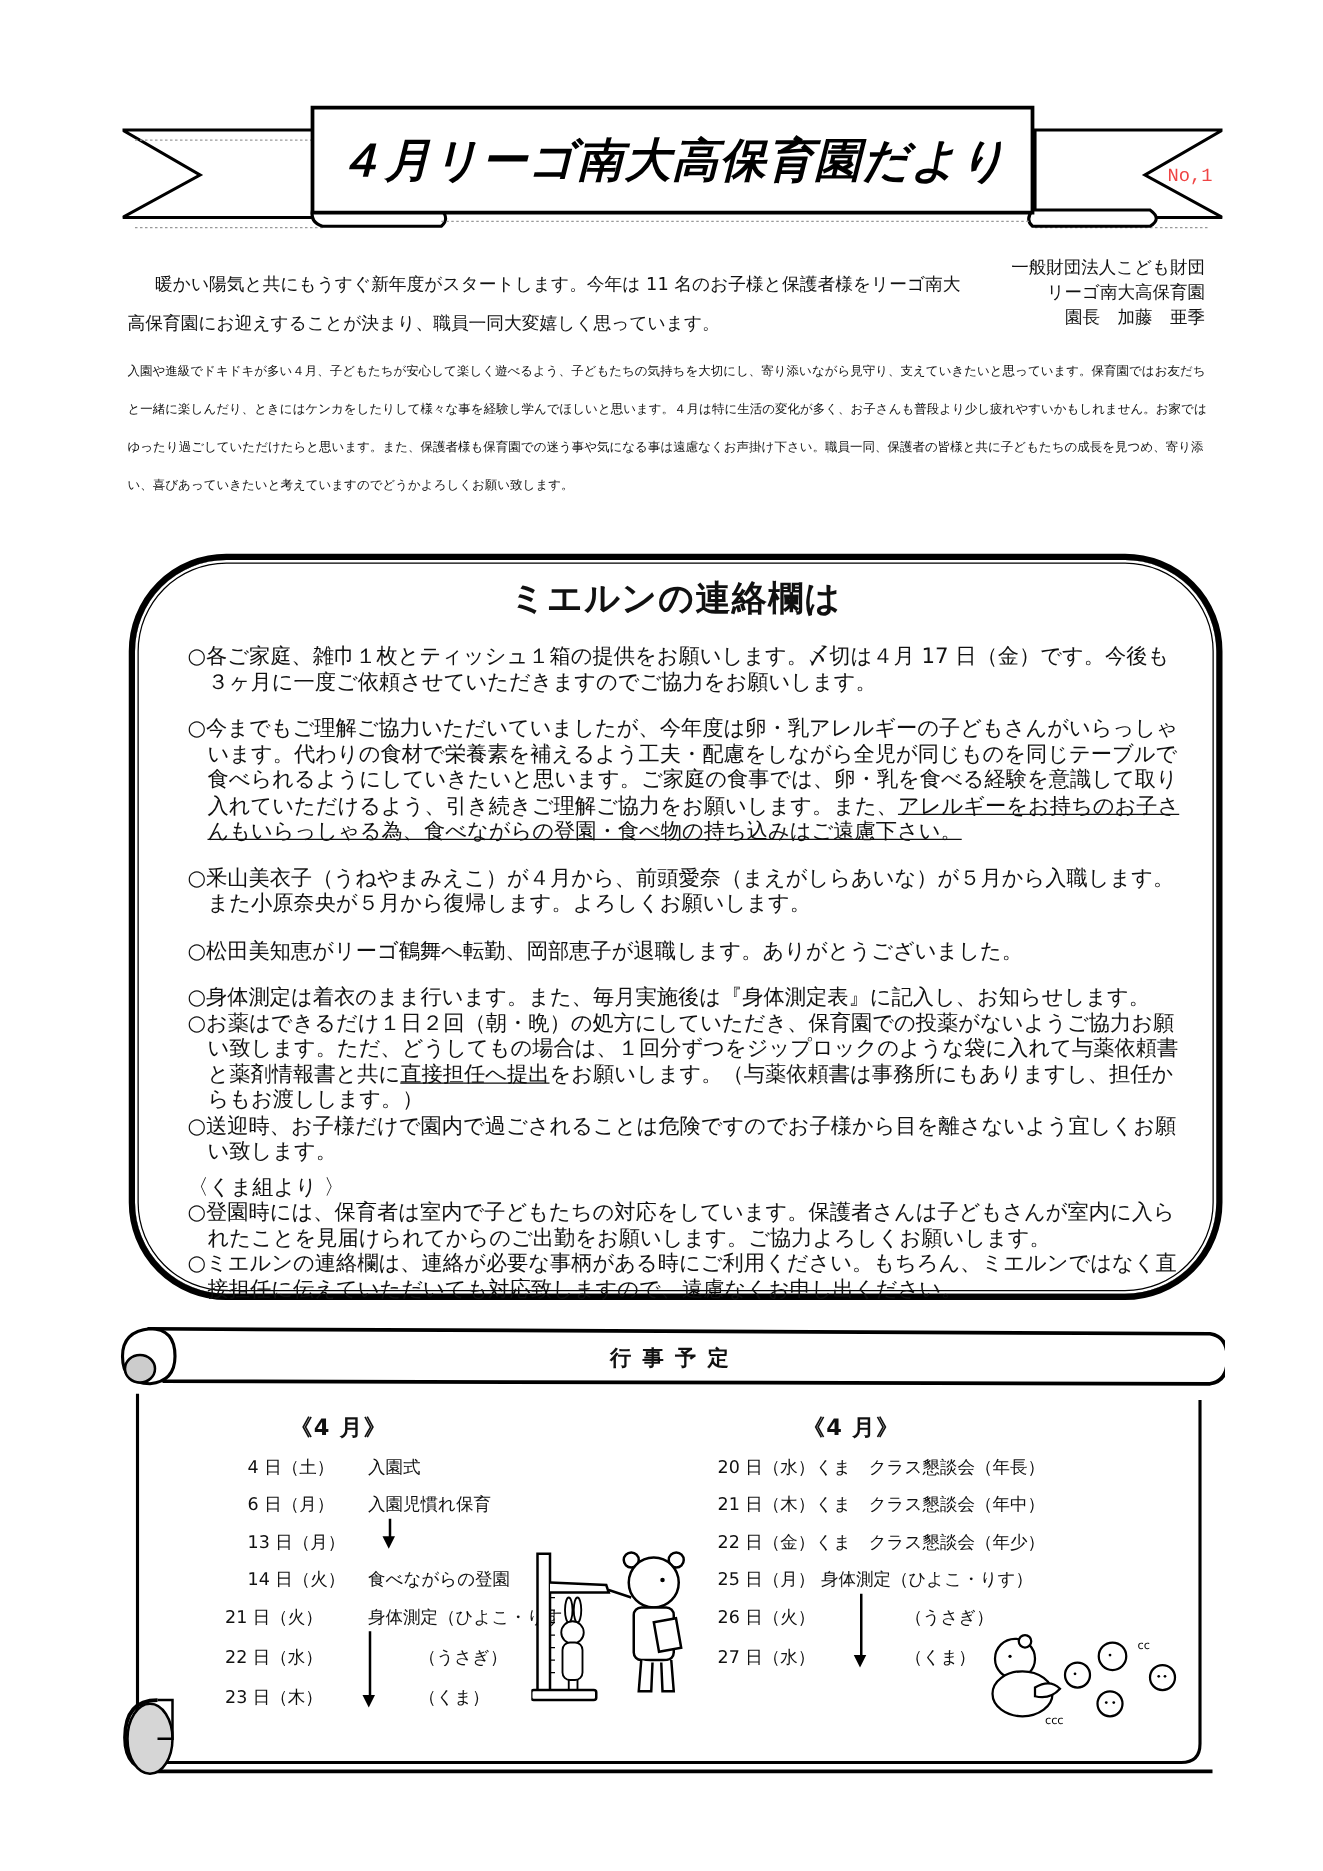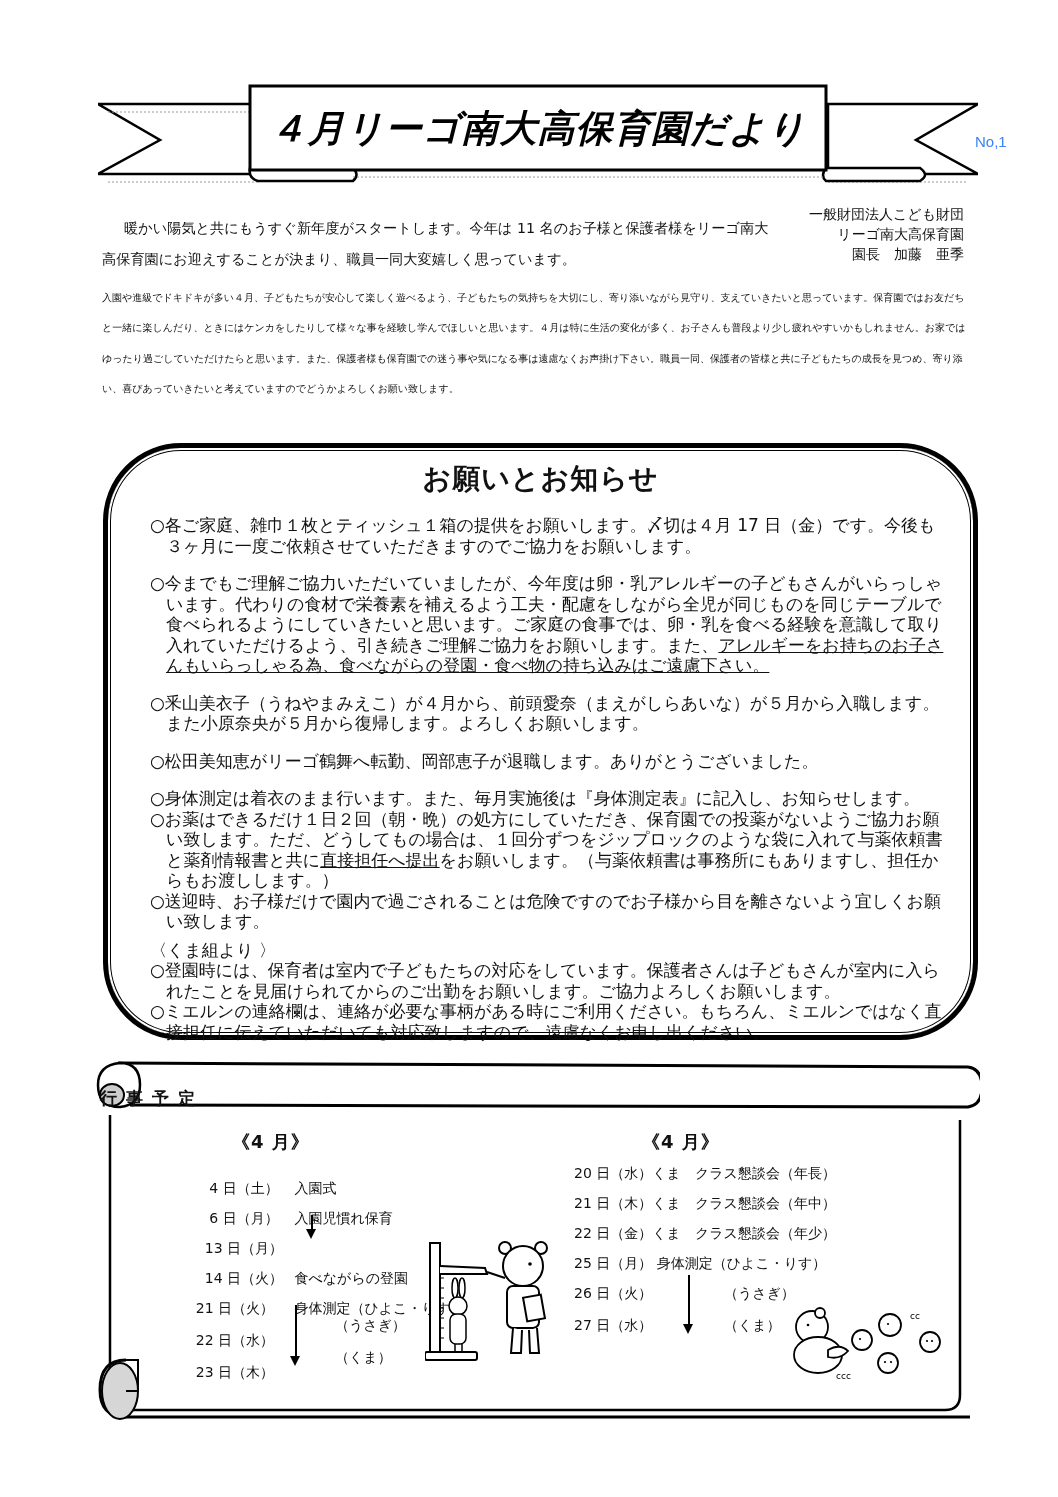--- a/index.html
+++ b/index.html
@@ -4,22 +4,22 @@
 <style>
   html, body { margin:0; padding:0; background:#fff; }
   body { width:1058px; height:1497px; position:relative; overflow:hidden;
          font-family:"DejaVu Sans", sans-serif; color:#111; }
 
   
   .banner { position:absolute; left:98px; top:78px; width:880px; height:110px;font-style:italic; }
   .banner svg { position:absolute; left:0; top:0; }
   .banner-title { position:absolute; left:160px; top:26px; width:560px; text-align:center;
     font-family:"DejaVu Sans", sans-serif; font-weight:bold; font-size:37px; letter-spacing:1px; color:#000; }
-  .issue-no { position:absolute; left:975px; top:133px; font-family:Liberation Sans, sans-serif;
-    font-size:15px; color:#3b82f6; }
+  .issue-no { position:absolute; left:934px; top:133px; font-family:Liberation Mono, monospace;
+    font-size:15px; color:#ef4444; }
 
   
   .greeting { position:absolute; left:102px; top:213px; width:860px; font-size:14.2px; line-height:31px; }
   .greeting p { margin:0; }
   .greet-first { position:absolute; left:22px; top:0; width:690px; }
   .greet-first .l2 { margin-left:-22px; }
   .signature { position:absolute; left:728px; top:205px; width:236px; text-align:right;
     font-size:14px; line-height:20px;font-family:Liberation Serif, serif; }
   .greet-body { position:absolute; left:102px; top:283px; width:866px; font-size:10px; line-height:30.3px; }
 
@@ -30,25 +30,25 @@
     font-size:28px; letter-spacing:1px; }
   .notice-body { position:absolute; left:42px; top:67px; width:800px; font-size:17px; line-height:20.5px; }
   .item { margin:0; padding-left:16px; text-indent:-16px; }
   .gap { height:17px; }
   .gap-sm { height:4px; }
   .u { text-decoration:underline; }
 
   
   .scroll { position:absolute; left:90px; top:1055px; width:890px; height:390px; }
   .scroll svg { position:absolute; left:0; top:0; }
-  .events-title { position:absolute; left:0; width:890px; top:20px; font-weight:bold;
-    font-size:17px; letter-spacing:9px; padding-left:10px; box-sizing:border-box;margin-top:12px; }
+  .events-title { position:absolute; left:0; width:890px; top:20px; text-align:center; font-weight:bold;
+    font-size:17px; letter-spacing:9px; padding-left:10px; box-sizing:border-box; }
   .month { position:absolute; font-weight:bold; font-size:18px; letter-spacing:1px; }
   .ev { position:absolute; font-size:14px; white-space:nowrap; }
-  .ev .d { display:inline-block; text-align:center;margin-top:15px; }
+  .ev .d { display:inline-block; text-align:left; }
   .arrow { position:absolute; width:1.5px; background:#000; }
   .arrow::after { content:""; position:absolute; left:-5px; bottom:-9px; border-left:5.5px solid transparent;
     border-right:5.5px solid transparent; border-top:10px solid #000; }
   .illus { position:absolute; }
 </style>
 </head>
 <body>
 
 <div class="banner">
   <svg width="880" height="110" viewBox="0 0 880 110">
@@ -77,21 +77,21 @@
   </div>
 </div>
 <div class="signature">
   <div>一般財団法人こども財団</div>
   <div>リーゴ南大高保育園</div>
   <div>園長　加藤　亜季</div>
 </div>
 <div class="greet-body">入園や進級でドキドキが多い４月、子どもたちが安心して楽しく遊べるよう、子どもたちの気持ちを大切にし、寄り添いながら見守り、支えていきたいと思っています。保育園ではお友だちと一緒に楽しんだり、ときにはケンカをしたりして様々な事を経験し学んでほしいと思います。４月は特に生活の変化が多く、お子さんも普段より少し疲れやすいかもしれません。お家ではゆったり過ごしていただけたらと思います。また、保護者様も保育園での迷う事や気になる事は遠慮なくお声掛け下さい。職員一同、保護者の皆様と共に子どもたちの成長を見つめ、寄り添い、喜びあっていきたいと考えていますのでどうかよろしくお願い致します。</div>
 
 <div class="notice">
-  <div class="notice-title">お願いとお知らせ</div>
+  <div class="notice-title">ミエルンの連絡欄は</div>
   <div class="notice-body">
     <p class="item">○各ご家庭、雑巾１枚とティッシュ１箱の提供をお願いします。〆切は４月 17 日（金）です。今後も３ヶ月に一度ご依頼させていただきますのでご協力をお願いします。</p>
     <div class="gap"></div>
     <p class="item"><span>○今までもご理解ご協力いただいていましたが、今年度は卵・乳アレルギーの子どもさんがいらっしゃいます。代わりの食材で栄養素を補えるよう工夫・配慮をしながら全児が同じものを同じテーブルで食べられるようにしていきたいと思います。ご家庭の食事では、卵・乳を食べる経験を意識して取り入れていただけるよう、引き続きご理解ご協力をお願いします。また、</span><span class="u">アレルギーをお持ちのお子さんもいらっしゃる為、食べながらの登園・食べ物の持ち込みはご遠慮下さい。</span></p>
     <div class="gap"></div>
     <p class="item">○釆山美衣子（うねやまみえこ）が４月から、前頭愛奈（まえがしらあいな）が５月から入職します。また小原奈央が５月から復帰します。よろしくお願いします。</p>
     <div class="gap"></div>
     <p class="item">○松田美知恵がリーゴ鶴舞へ転勤、岡部恵子が退職します。ありがとうございました。</p>
     <div class="gap"></div>
     <p class="item">○身体測定は着衣のまま行います。また、毎月実施後は『身体測定表』に記入し、お知らせします。</p>

